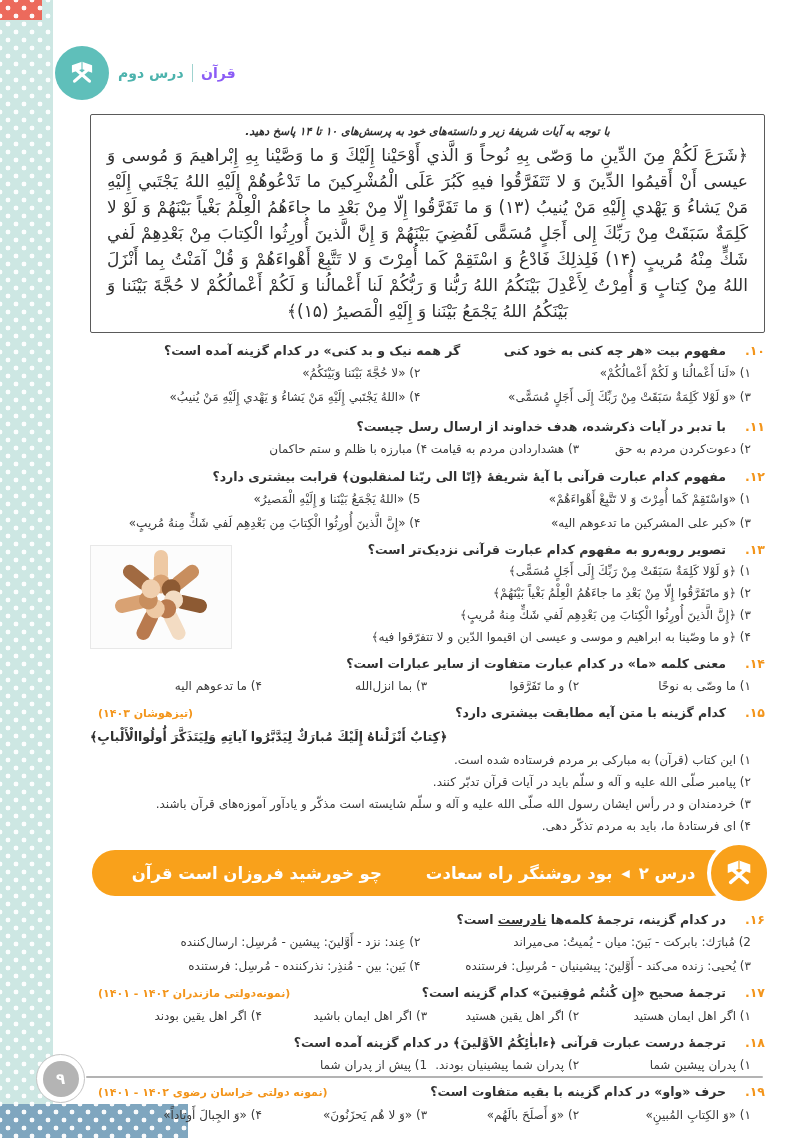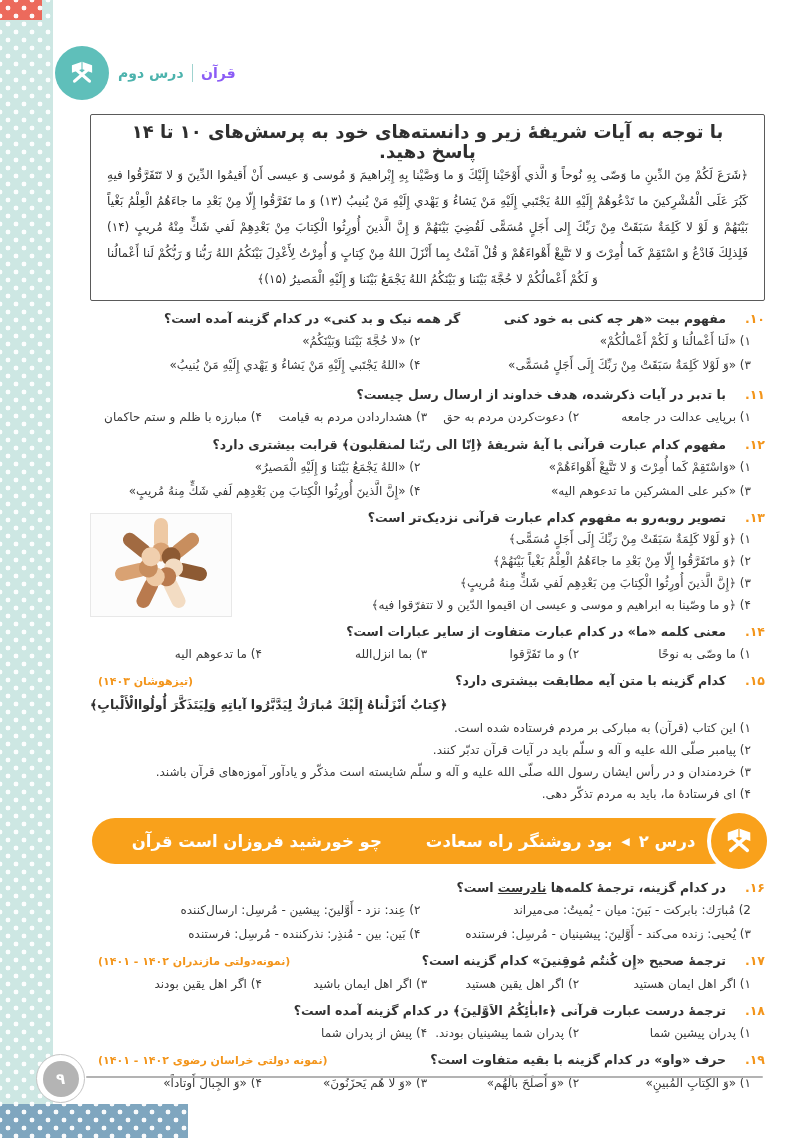--- a/index.html
+++ b/index.html
@@ -16,22 +16,22 @@
   .hdr{position:absolute;left:55px;top:46px;display:flex;direction:ltr;align-items:center;}
   .hdr-circle{width:54px;height:54px;border-radius:50%;background:#5fbfba;display:flex;align-items:center;justify-content:center;}
   .hdr-title{display:flex;align-items:center;margin-left:9px;font-weight:bold;font-size:14px;}
   .hdr-subject{color:#8b5cf6;}
   .hdr-divider{width:1.5px;height:18px;background:#9fd3cf;margin:0 8px;}
   .hdr-lesson{color:#4db3ad;}
   
   .content{position:relative;margin:0 40px 0 90px;padding-top:114px;}
   
   .vbox{border:1.5px solid #5a5a5a;border-radius:2px;background:#fff;padding:7px 16px 8px 16px;}
-  .vbox .instr{font-weight:bold;font-size:18px;text-align:center;line-height:20px;color:#2f2f2f;}
-  .vbox .verse{font-size:12px;line-height:26px;text-align:justify;text-align-last:center;color:#2f2f2f;}
+  .vbox .instr{font-weight:bold;font-size:11px;text-align:center;line-height:20px;color:#2f2f2f;font-style:italic;}
+  .vbox .verse{font-size:17px;line-height:26px;text-align:justify;text-align-last:center;color:#2f2f2f;}
   
   .q{margin-top:7px;}
   .q-line{display:flex;align-items:baseline;font-size:12.5px;font-weight:bold;line-height:21px;color:#323232;}
   .q-num{color:#f3951b;margin-left:19px;white-space:nowrap;}
   .q-src{margin-right:auto;color:#f3951b;font-size:11px;font-weight:bold;white-space:nowrap;margin-left:8px;}
   .u{text-decoration:underline;}
   .opts{font-size:12px;line-height:24px;padding-right:14px;color:#3a3a3a;}
   .opts-4{display:grid;grid-template-columns:26% 23% 25% 26%;}
   .opts-2{display:grid;grid-template-columns:50% 50%;}
   .opts-1 .opt{display:block;line-height:22px;}
@@ -102,35 +102,34 @@
         <span class="opt">۴) «اللهُ يَجْتَبي إِلَيْهِ مَنْ يَشاءُ وَ يَهْدي إِلَيْهِ مَنْ يُنيبُ»</span>
       </div>
     </div>
 
     <div class="q">
       <div class="q-line">
         <span class="q-num">۱۱.</span>
         <span>با تدبر در آیات ذکرشده، هدف خداوند از ارسال رسل چیست؟</span>
       </div>
       <div class="opts opts-4">
-        <span class="opt">۱) برپایی عدالت در جامعه</span>
         <span class="opt">۲) دعوت‌کردن مردم به حق</span>
         <span class="opt">۳) هشداردادن مردم به قیامت</span>
         <span class="opt">۴) مبارزه با ظلم و ستم حاکمان</span>
       </div>
     </div>
 
     <div class="q" style="margin-top:5px;">
       <div class="q-line">
         <span class="q-num">۱۲.</span>
         <span>مفهوم کدام عبارت قرآنی با آیهٔ شریفهٔ ﴿اِنّا الی ربّنا لمنقلبون﴾ قرابت بیشتری دارد؟</span>
       </div>
       <div class="opts opts-2">
         <span class="opt">۱) «وَاسْتَقِمْ كَما أُمِرْتَ وَ لا تَتَّبِعْ أَهْواءَهُمْ»</span>
-        <span class="opt">۲) «اللهُ يَجْمَعُ بَيْنَنا وَ إِلَيْهِ الْمَصيرُ»</span>
+        <span class="opt">5) «اللهُ يَجْمَعُ بَيْنَنا وَ إِلَيْهِ الْمَصيرُ»</span>
         <span class="opt">۳) «کبر علی المشرکین ما تدعوهم الیه»</span>
         <span class="opt">۴) «إِنَّ الَّذينَ أُورِثُوا الْكِتابَ مِن بَعْدِهِم لَفي شَكٍّ مِنهُ مُريبٍ»</span>
       </div>
     </div>
 
     <div class="q" style="margin-top:4px;">
       <div class="q13-wrap">
         <div class="q13-main">
           <div class="q-line">
             <span class="q-num">۱۳.</span>
@@ -258,21 +257,21 @@
     </div>
 
     <div class="q" style="margin-top:4px;">
       <div class="q-line">
         <span class="q-num">۱۸.</span>
         <span>ترجمهٔ درست عبارت قرآنی ﴿ءاباٰئِكُمُ الاَوَّلينَ﴾ در کدام گزینه آمده است؟</span>
       </div>
       <div class="opts opts-4">
         <span class="opt">۱) پدران پیشین شما</span>
         <span class="opt">۲) پدران شما پیشینیان بودند.</span>
-        <span class="opt">۴) پیش از پدران شما</span>
+        <span class="opt">1) پیش از پدران شما</span>
       </div>
     </div>
 
     <div class="q" style="margin-top:4px;">
       <div class="q-line">
         <span class="q-num">۱۹.</span>
         <span>حرف «واو» در کدام گزینه با بقیه متفاوت است؟</span>
         <span class="q-src">(نمونه دولتی خراسان رضوی ۱۴۰۲ - ۱۴۰۱)</span>
       </div>
       <div class="opts opts-4">

